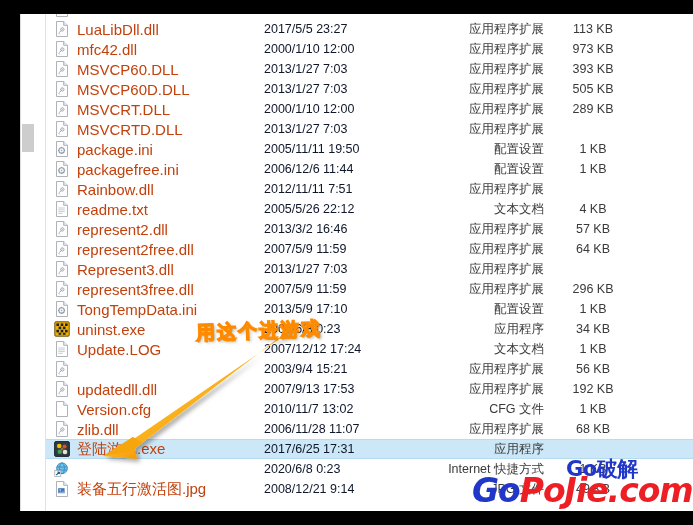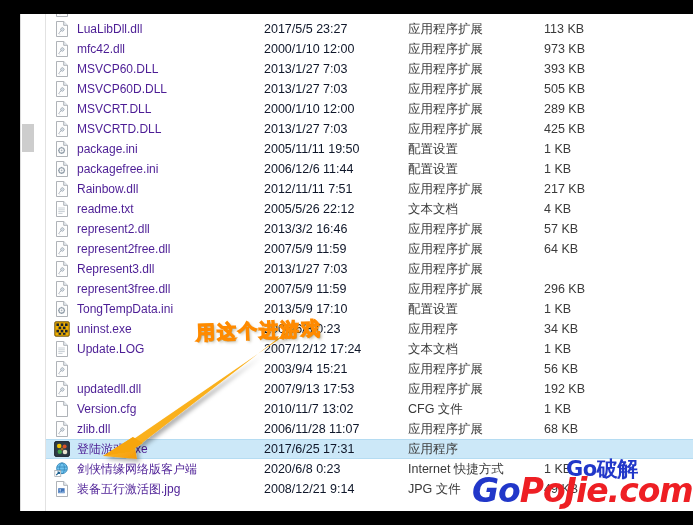--- a/index.html
+++ b/index.html
@@ -105,31 +105,31 @@
     overflow: hidden;
   }
   .col-date {
     width: 146px;
     text-align: left;
     color: #0f172a;
     padding-left: 2px;
   }
   .col-type {
     width: 136px;
-    text-align: left;
+    text-align: right;
     color: #3a3a3a;
   }
   .col-size {
     width: 120px;
-    text-align: left;
+    text-align: center;
     color: #3a3a3a;
     padding-right: 22px;
   }
 
-  .fname { color: #4c1d95; font-size: 12px; }
+  .fname { color: #c2410c; font-size: 15px; }
 
   
   .ico {
     width: 16px; height: 16px;
     margin-right: 7px;
     flex: 0 0 16px;
     position: relative;
   }
   .ico svg { display: block; }
 
@@ -343,21 +343,20 @@
                   <path d="M7.2 9.6 a1.6 1.6 0 1 0 2.3-2.3 a1.6 1.6 0 1 0 -2.3 2.3"></path>
           <path d="M4.6 12.2 l1.1 1.1"></path>
                 </g>
           <circle cx="8.4" cy="8.4" r="1.1" fill="#c9d4de"></circle>
     </svg>
             </span>
             <span class="fname">MSVCRTD.DLL</span>
           </div>
           <div class="col-date">2013/1/27 7:03</div>
           <div class="col-type">应用程序扩展</div>
-          <div class="col-size">425 KB</div>
         </div>
         <div class="row">
           <div class="col-name">
             <span class="ico">
     <svg width="16" height="16" viewBox="0 0 16 16">
       <path d="M2.5 0.5 h7.2 L13.5 4.3 V15.5 H2.5 Z" fill="#fdfdfd" stroke="#9aa0a6" stroke-width="0.8"></path>
       <path d="M9.7 0.5 V4.3 H13.5" fill="#e9eef3" stroke="#9aa0a6" stroke-width="0.8"></path>
       <circle cx="7.6" cy="9.4" r="2.7" fill="none" stroke="#8e9aa6" stroke-width="1.1"></circle>
           <circle cx="7.6" cy="9.4" r="0.9" fill="#aab4bd"></circle>
           <g stroke="#8e9aa6" stroke-width="1">
@@ -407,21 +406,20 @@
                   <path d="M7.2 9.6 a1.6 1.6 0 1 0 2.3-2.3 a1.6 1.6 0 1 0 -2.3 2.3"></path>
           <path d="M4.6 12.2 l1.1 1.1"></path>
                 </g>
           <circle cx="8.4" cy="8.4" r="1.1" fill="#c9d4de"></circle>
     </svg>
             </span>
             <span class="fname">Rainbow.dll</span>
           </div>
           <div class="col-date">2012/11/11 7:51</div>
           <div class="col-type">应用程序扩展</div>
-          <div class="col-size">217 KB</div>
         </div>
         <div class="row">
           <div class="col-name">
             <span class="ico">
     <svg width="16" height="16" viewBox="0 0 16 16">
       <path d="M2.5 0.5 h7.2 L13.5 4.3 V15.5 H2.5 Z" fill="#ffffff" stroke="#9aa0a6" stroke-width="0.8"></path>
       <path d="M9.7 0.5 V4.3 H13.5" fill="#e9eef3" stroke="#9aa0a6" stroke-width="0.8"></path>
       <g stroke="#b8c0c8" stroke-width="0.8">
           <path d="M4.3 7.0 h6.5"></path>
                   <path d="M4.3 8.8 h6.5"></path>
@@ -678,21 +676,20 @@
             <span class="ico">
               <svg width="16" height="16" viewBox="0 0 16 16">
           <circle cx="8" cy="7.3" r="5.4" fill="#6fc3ef" stroke="#2b7fb3" stroke-width="0.8"></circle>
           <path d="M3.0 6.0 h10.0" stroke="#2b7fb3" stroke-width="0.7" fill="none"></path>
           <path d="M3.0 9.0 h10.0" stroke="#2b7fb3" stroke-width="0.7" fill="none"></path>
           <ellipse cx="8" cy="7.3" rx="2.4" ry="5.4" fill="none" stroke="#2b7fb3" stroke-width="0.7"></ellipse>
           <rect x="0.8" y="9.4" width="6.0" height="6.0" fill="#ffffff" stroke="#9aa0a6" stroke-width="0.7"></rect>
           <path d="M2.2 14.2 L5.4 11.0 M5.4 11.0 H3.4 M5.4 11.0 V13.0" stroke="#1a5f8f" stroke-width="1.1" fill="none"></path>
         </svg>
             </span>
-            <span class="fname">剑侠情缘网络版客户端</span>
           </div>
           <div class="col-date">2020/6/8 0:23</div>
           <div class="col-type">Internet 快捷方式</div>
           <div class="col-size">1 KB</div>
         </div>
         <div class="row">
           <div class="col-name">
             <span class="ico">
     <svg width="16" height="16" viewBox="0 0 16 16">
       <path d="M2.5 0.5 h7.2 L13.5 4.3 V15.5 H2.5 Z" fill="#ffffff" stroke="#9aa0a6" stroke-width="0.8"></path>

